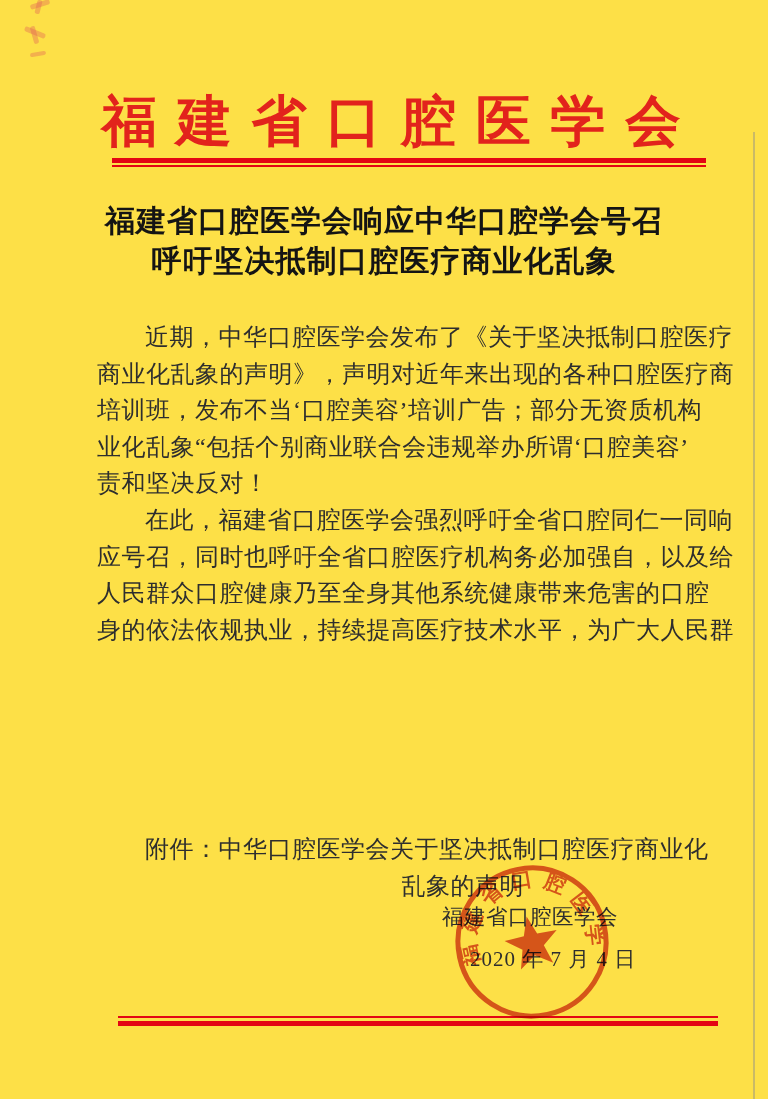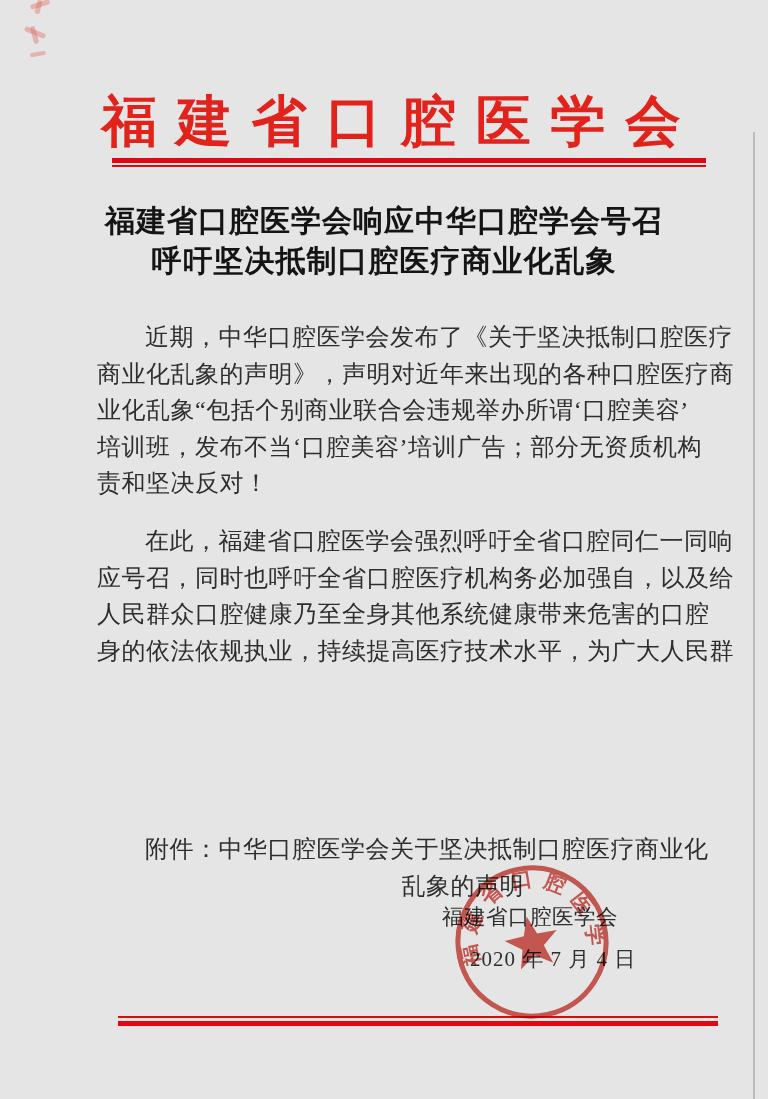--- a/index.html
+++ b/index.html
@@ -8,21 +8,21 @@
     --seal-red:#d24b42;
     --text-black:#2e2e2e;
     --title-black:#141414;
   }
   *{margin:0;padding:0;box-sizing:border-box;}
   html,body{background:#ffffff;}
   body{font-family:"Liberation Serif","DejaVu Serif",serif;}
   .page{
     position:relative;
     width:768px;height:1099px;
-    background:#e5e5e5;
+    background:#fde047;
     overflow:hidden;
   }
 
   
   .smudges{position:absolute;left:0;top:0;width:90px;height:80px;}
   .smudge{position:absolute;background:rgba(226,96,88,0.38);border-radius:2px;}
   .s1{left:30px;top:2px;width:20px;height:5px;transform:rotate(-18deg);}
   .s1b{left:36px;top:0px;width:5px;height:14px;transform:rotate(14deg);}
   .s2{left:24px;top:30px;width:22px;height:5px;transform:rotate(22deg);}
   .s2b{left:32px;top:26px;width:5px;height:18px;transform:rotate(-16deg);}
@@ -53,21 +53,21 @@
   }
 
   
   .body-text{
     position:absolute;left:97px;top:319px;width:614px;
     color:var(--text-black);
     font-size:24px;line-height:36.6px;
     letter-spacing:0.5px;
     white-space:nowrap;
   }
-  .para2{margin-top:21px;}
+  .para2{}
   .line.indent{text-indent:2em;}
 
   .attachment{
     position:absolute;left:97px;top:831px;
     color:var(--text-black);
     font-size:24px;line-height:37px;
     letter-spacing:0.5px;white-space:nowrap;text-align:center;
   }
   .attachment .l1{text-indent:2em;}
   .attachment .l2{padding-left:5em;}
@@ -134,22 +134,22 @@
 
   <div class="doc-title">
     <div>福建省口腔医学会响应中华口腔学会号召</div>
     <div>呼吁坚决抵制口腔医疗商业化乱象</div>
   </div>
 
   <div class="body-text">
     <div class="para">
       <div class="line indent">近期，中华口腔医学会发布了《关于坚决抵制口腔医疗</div>
       <div class="line">商业化乱象的声明》，声明对近年来出现的各种口腔医疗商</div>
+      <div class="line">培训班，发布不当‘口腔美容’培训广告；部分无资质机构</div>
       <div class="line">业化乱象“包括个别商业联合会违规举办所谓‘口腔美容’</div>
-      <div class="line">培训班，发布不当‘口腔美容’培训广告；部分无资质机构</div>
       <div class="line">责和坚决反对！</div>
     </div>
     <div class="para para2">
       <div class="line indent">在此，福建省口腔医学会强烈呼吁全省口腔同仁一同响</div>
       <div class="line">应号召，同时也呼吁全省口腔医疗机构务必加强自，以及给</div>
       <div class="line">人民群众口腔健康乃至全身其他系统健康带来危害的口腔</div>
       <div class="line">身的依法依规执业，持续提高医疗技术水平，为广大人民群</div>
     </div>
   </div>
 

